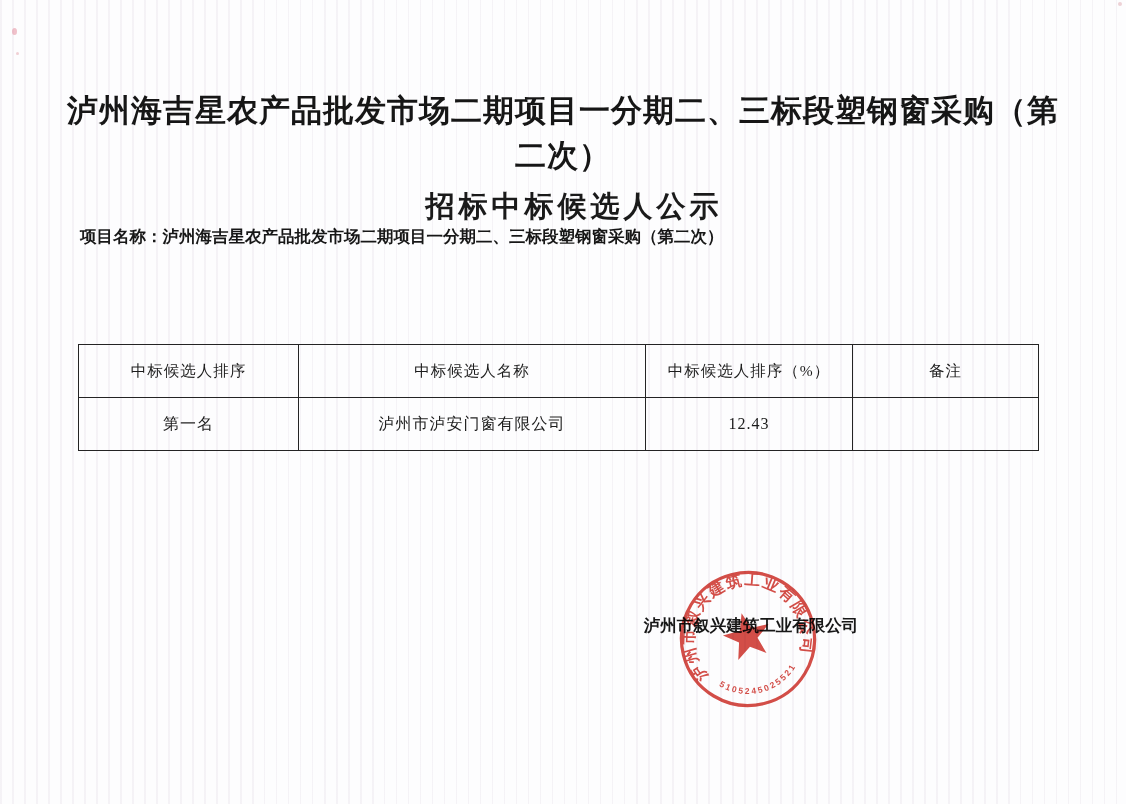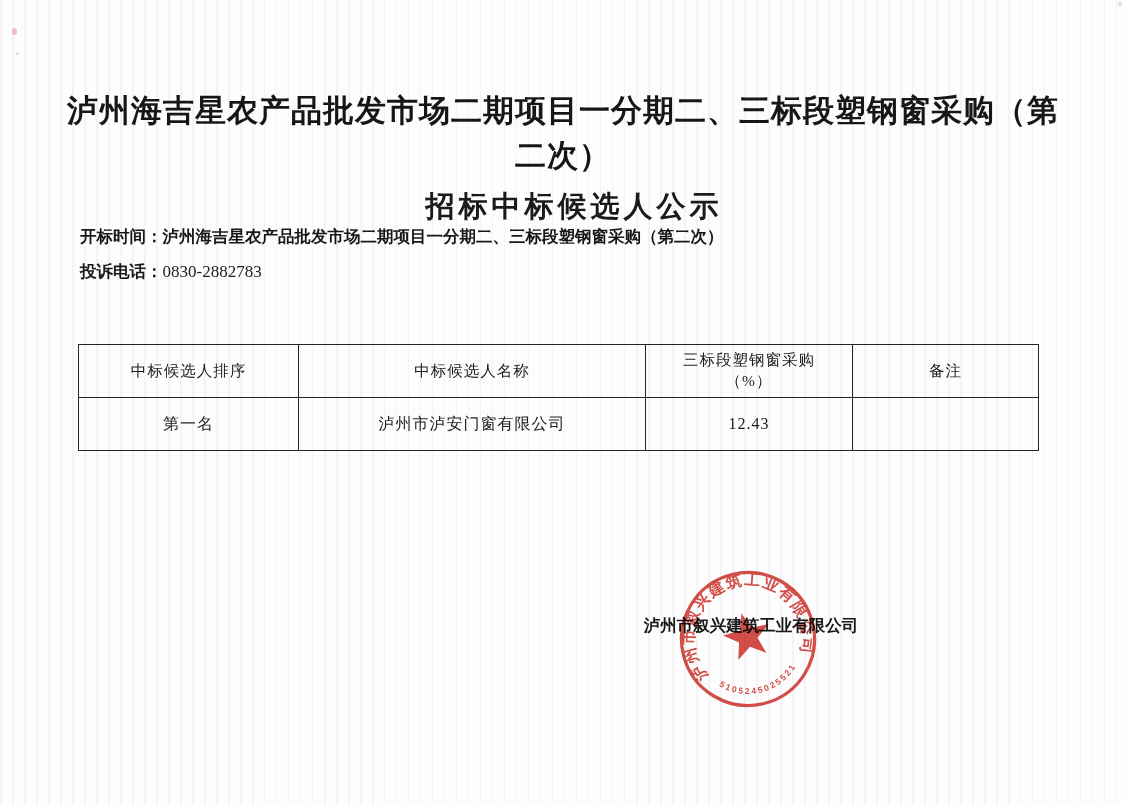--- a/index.html
+++ b/index.html
@@ -84,39 +84,36 @@
 <body>
 
 <div>
 
   <h1 class="doc-title">泸州海吉星农产品批发市场二期项目一分期二、三标段塑钢窗采购（第二次）</h1>
 
   <h2 class="doc-subtitle">招标中标候选人公示</h2>
 
   <div class="meta">
     <div class="meta-line strong">
-      <span class="meta-label">开标时间：</span><span class="meta-value">泸州海吉星农产品批发市场二期项目一分期二、三标段塑钢窗采购（第二次）</span>
-    </div>
-    <div class="meta-line">
-      <span class="meta-label">投诉电话：</span><span class="meta-value">0830-2882783</span>
+      <span class="meta-label">项目名称：</span><span class="meta-value">泸州海吉星农产品批发市场二期项目一分期二、三标段塑钢窗采购（第二次）</span>
     </div>
   </div>
 
   <table class="candidates">
     <colgroup>
       <col style="width:220px">
         <col style="width:347px">
         <col style="width:207px">
         <col style="width:186px">
     </colgroup>
     <thead>
       <tr>
         <th>中标候选人排序</th>
         <th>中标候选人名称</th>
-        <th>三标段塑钢窗采购（%）</th>
+        <th>中标候选人排序（%）</th>
         <th>备注</th>
       </tr>
     </thead>
     <tbody>
         <tr>
           <td>第一名</td>
           <td>泸州市泸安门窗有限公司</td>
           <td>12.43</td>
           <td></td>
         </tr>

